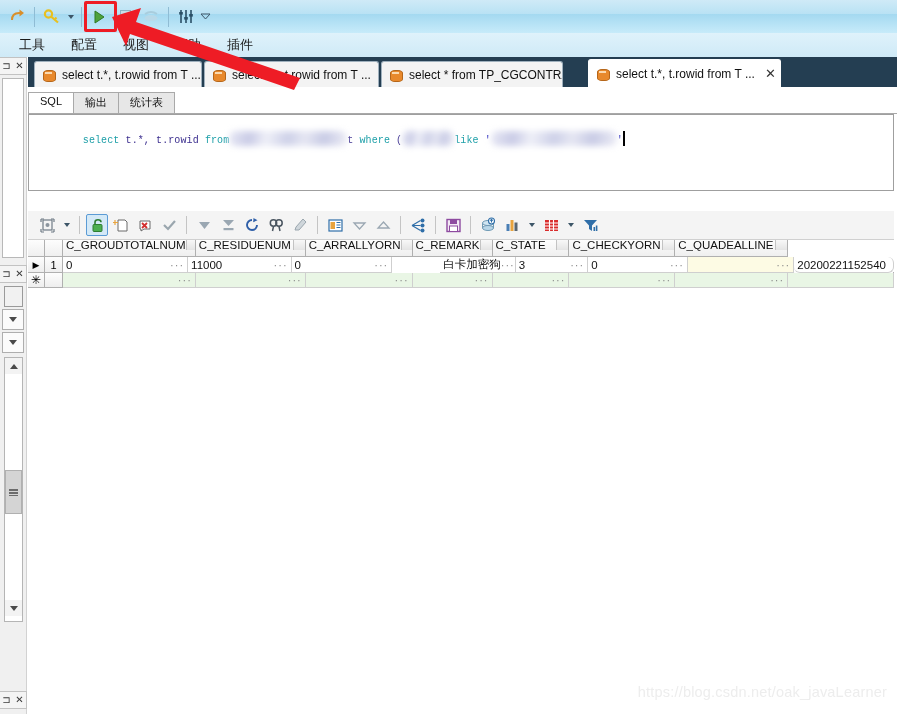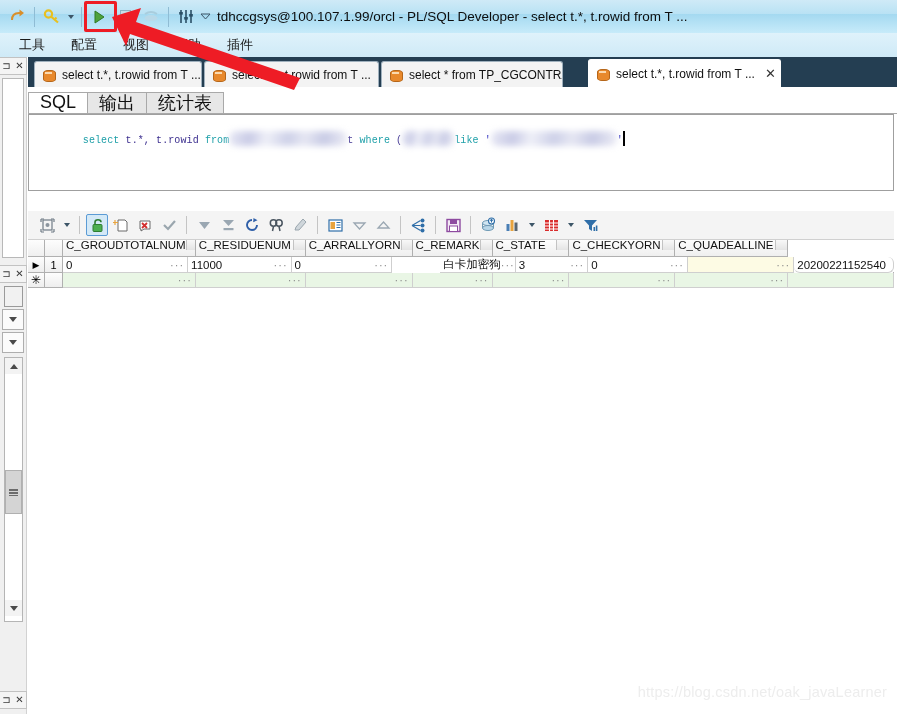--- a/index.html
+++ b/index.html
@@ -110,23 +110,23 @@
     background:#fbd9ae;
   }
   .tab-close { font-size: 13px; color:#333; margin-left: 4px; }
 
   
   .editor-area {
     position: absolute; left: 28px; top: 87px; width: 869px; height: 627px; background: #ffffff;
   }
   .subtabs { position: absolute; left: 0; top: 5px; height: 22px; display: flex; }
   .subtab {
-    height: 22px; padding: 2px 11px 4px 11px; font-size: 18px; color: #111;
+    height: 22px; padding: 2px 11px 4px 11px; font-size: 11px; color: #111;
     border: 1px solid #a9a9a9; border-bottom: none; background: #e7e7e7;
-    margin-right: -1px; display:flex; align-items:center;
+    margin-right: -1px; display:flex; 
   }
   .subtab.active { background: #ffffff; border-bottom: 1px solid #ffffff; }
   .subtab-line {
     position:absolute; left:0; top:26px; width: 869px; height:1px; background:#a9a9a9;
   }
 
   
   .sqlbox {
     position: absolute; left: 0; top: 27px; width: 866px; height: 77px;
     background: #ffffff; border: 1px solid #9f9f9f;
@@ -271,21 +271,20 @@
           <rect x="12.2" y="6" width="3.6" height="2.6" fill="#2a4f66"></rect>
         </svg>
       </div>
       <div class="tb-arrow-dd">
         <svg width="11" height="11" viewBox="0 0 11 11">
             <path d="M1 3 L10 3 L5.5 8 Z" fill="none" stroke="#3d5668" stroke-width="1"></path>
           </svg>
       </div>
     </div>
 
-    <div class="title-text">tdhccgsys@100.107.1.99/orcl - PL/SQL Developer - select t.*, t.rowid from T ...</div>
     <div class="hl-box"></div>
   </div>
 
   <div class="menubar">
     <div class="menu-item">工具</div>
     <div class="menu-item">配置</div>
     <div class="menu-item">视图</div>
     <div class="menu-item">帮助</div>
     <div class="menu-item">插件</div>
   </div>

